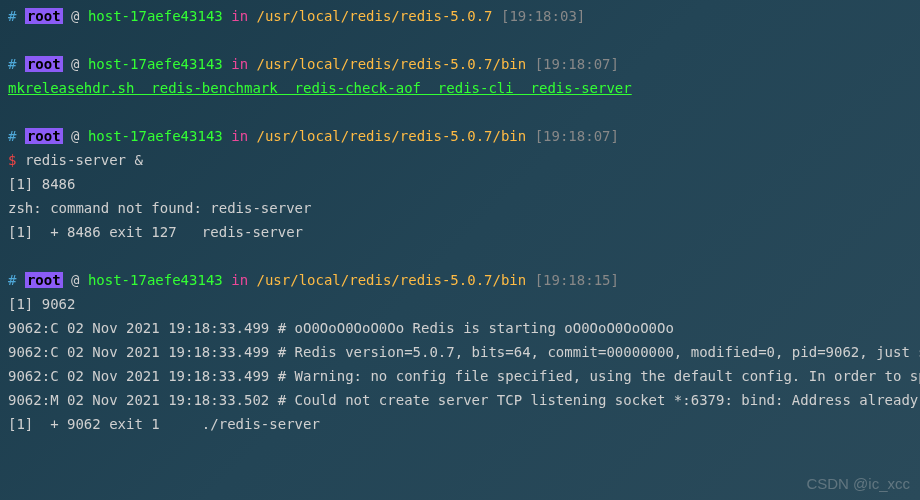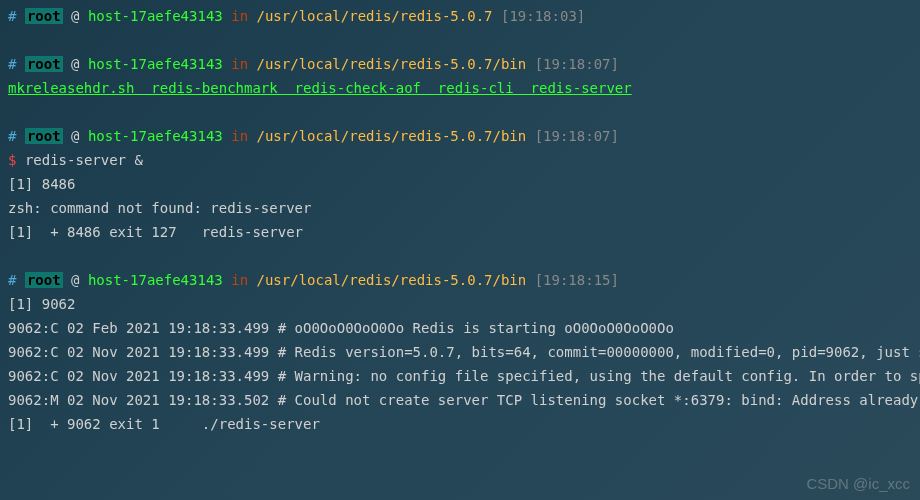--- a/index.html
+++ b/index.html
@@ -8,24 +8,24 @@
     background: linear-gradient(135deg, #1a3a4a 0%, #234556 50%, #2a4a5a 100%);
     font-family: "DejaVu Sans Mono", "Consolas", monospace;
     font-size: 14px;
     line-height: 24px;
     color: #d0d0d0;
     padding: 4px 8px;
     position: relative;
   }
   .line { white-space: pre; }
   .hash { color: #4fa8d8; }
-  .root { background: #0f766e; color: #000; font-weight: bold; padding: 0 2px; }
+  .root { background: #8b5cf6; color: #000; font-weight: bold; padding: 0 2px; }
   .at   { color: #d0d0d0; }
   .host { color: #33ff33; }
-  .in   { color: #c2410c; }
+  .in   { color: #ec4899; }
   .path { color: #ffbb44; }
   .time { color: #888888; }
   .prompt { color: #ee4444; }
   .cmd  { color: #d0d0d0; }
   .lsout{ color: #33ff33; text-decoration: underline; }
   .out  { color: #d0d0d0; }
   .blank { height: 24px; }
   .watermark {
     position: absolute;
     right: 10px;
@@ -49,21 +49,21 @@
 
   <div class="line"><span class="hash">#</span> <span class="root">root</span> <span class="at">@</span> <span class="host">host-17aefe43143</span> <span class="in">in</span> <span class="path">/usr/local/redis/redis-5.0.7/bin</span> <span class="time">[19:18:07]</span></div>
   <div class="line"><span class="prompt">$</span> <span class="cmd">redis-server &amp;</span></div>
   <div class="line out">[1] 8486</div>
   <div class="line out">zsh: command not found: redis-server</div>
   <div class="line out">[1]  + 8486 exit 127   redis-server</div>
   <div class="blank"></div>
 
   <div class="line"><span class="hash">#</span> <span class="root">root</span> <span class="at">@</span> <span class="host">host-17aefe43143</span> <span class="in">in</span> <span class="path">/usr/local/redis/redis-5.0.7/bin</span> <span class="time">[19:18:15]</span></div>
   <div class="line out">[1] 9062</div>
-  <div class="line out">9062:C 02 Feb 2021 19:18:33.499 # oO0OoO0OoO0Oo Redis is starting oO0OoO0OoO0Oo</div>
+  <div class="line out">9062:C 02 Nov 2021 19:18:33.499 # oO0OoO0OoO0Oo Redis is starting oO0OoO0OoO0Oo</div>
   <div class="line out">9062:C 02 Nov 2021 19:18:33.499 # Redis version=5.0.7, bits=64, commit=00000000, modified=0, pid=9062, just start</div>
   <div class="line out">9062:C 02 Nov 2021 19:18:33.499 # Warning: no config file specified, using the default config. In order to specif</div>
   <div class="line out">9062:M 02 Nov 2021 19:18:33.502 # Could not create server TCP listening socket *:6379: bind: Address already in u</div>
   <div class="line out">[1]  + 9062 exit 1     ./redis-server</div>
 
 </div>
 
 <div class="watermark">CSDN @ic_xcc</div>
 
 </body></html>

